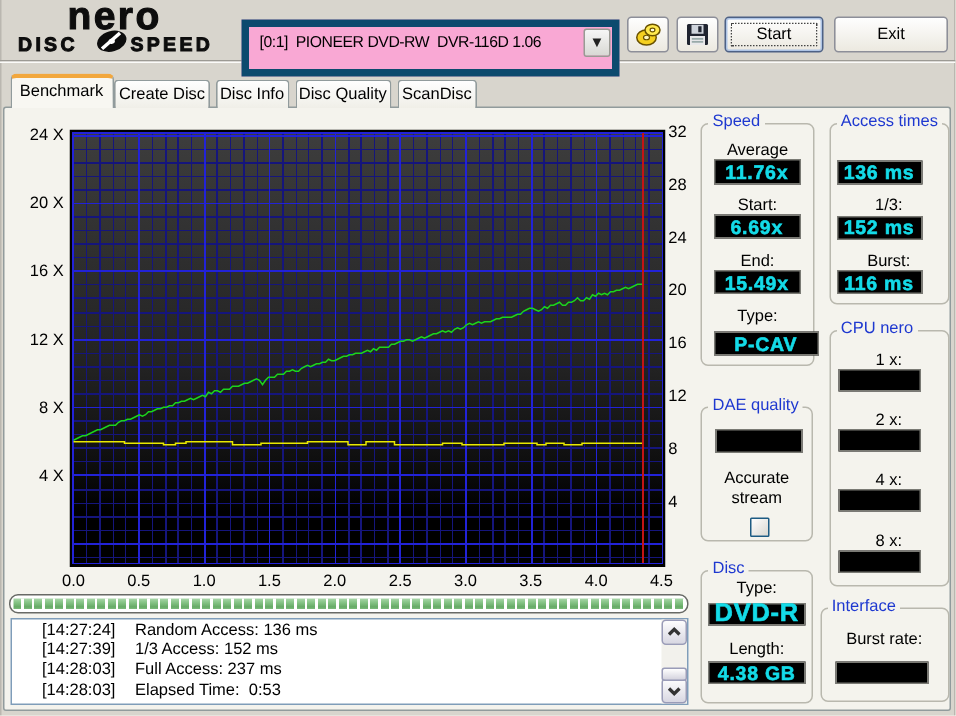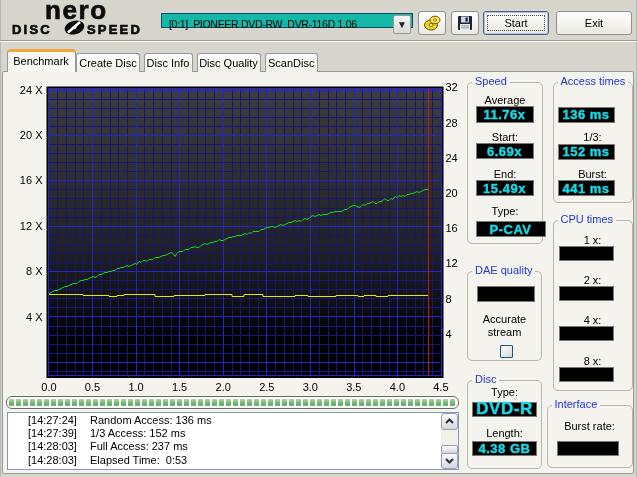--- a/index.html
+++ b/index.html
@@ -19,21 +19,21 @@
 <div class="abs" style="left:0;top:40px;width:637px;height:1px;background:#9c9a94"></div>
 <div class="abs" style="left:0;top:41px;width:637px;height:1px;background:#fbfbf9"></div>
 <div class="abs" style="left:45px;top:-5px;font-size:26px;font-weight:bold;color:#0d0d0d;letter-spacing:1.6px;-webkit-text-stroke:0.7px #0d0d0d">nero</div>
 <div class="abs" style="left:12px;top:22px;font-size:13px;font-weight:bold;color:#0d0d0d;letter-spacing:2.2px;-webkit-text-stroke:0.7px #0d0d0d">DISC</div>
 <svg class="abs" style="left:63px;top:20px" width="23" height="15" viewBox="0 0 23 15">
     <ellipse cx="11.5" cy="7.5" rx="10" ry="6.8" fill="#0d0d0d" transform="rotate(-16 11.5 7.5)"></ellipse>
     <path d="M5 12.5 L17 2" stroke="#fff" stroke-width="2.4"></path>
     <ellipse cx="11.5" cy="7.5" rx="2.1" ry="1.7" fill="#fff" transform="rotate(-16 11.5 7.5)"></ellipse>
   </svg>
 <div class="abs" style="left:87px;top:22px;font-size:13px;font-weight:bold;color:#0d0d0d;letter-spacing:2.2px;-webkit-text-stroke:0.7px #0d0d0d">SPEED</div>
-<div class="abs" style="left:161px;top:13px;width:252px;height:15px;background:#14b8a6;border:1px solid #0c4a6e">
+<div class="abs" style="left:161px;top:13px;width:252px;height:38px;background:#f9a8d4;border:5px solid #0c4a6e">
 <div style="position:absolute;left:7px;top:4px;font-size:10.5px;letter-spacing:-0.3px">[0:1]&nbsp;&nbsp;PIONEER DVD-RW&nbsp; DVR-116D 1.06</div>
 <div style="position:absolute;right:1px;top:1px;width:18px;height:19px;background:linear-gradient(#f6f6f6,#d8d8d4);border:1px solid #9a9a94;border-radius:2px;text-align:center;font-size:10px;color:#222;line-height:17px">▼</div>
   </div>
 <div class="btn" style="left:418px;top:11px;width:28px">
 <svg width="18" height="18" viewBox="0 0 18 18">
       <ellipse cx="8" cy="11" rx="6.5" ry="5" fill="#f5d020" stroke="#6a5200" stroke-width="1"></ellipse>
       <ellipse cx="8" cy="11" rx="2" ry="1.5" fill="#fff8c0" stroke="#6a5200" stroke-width="0.8"></ellipse>
       <ellipse cx="12" cy="6" rx="5" ry="3.8" fill="#ffe94e" stroke="#6a5200" stroke-width="1"></ellipse>
       <ellipse cx="12" cy="6" rx="1.6" ry="1.2" fill="#fffce0" stroke="#6a5200" stroke-width="0.8"></ellipse>
     </svg>
@@ -129,23 +129,23 @@
 <div class="lcd" style="left:475.5px;top:180px;width:58px;height:16px;font-size:13px;letter-spacing:0.5px">15.49x</div>
 <div class="lab" style="left:467px;top:204.5px;width:76px">Type:</div>
 <div class="lcd" style="left:475.5px;top:221px;width:70px;height:16px;font-size:13px;letter-spacing:0.5px">P-CAV</div>
 <div class="grp" style="left:552.5px;top:82px;width:80px;height:120.5px"></div>
 <div class="gtitle" style="left:557.5px;top:75px">Access times</div>
 <div class="lab" style="left:552.5px;top:109px;width:80px">Random:</div>
 <div class="lcd" style="left:557.5px;top:106.5px;width:57px;height:16px;font-size:13px;letter-spacing:0.5px">136 ms</div>
 <div class="lab" style="left:552.5px;top:131px;width:80px">1/3:</div>
 <div class="lcd" style="left:557.5px;top:143.5px;width:57px;height:16px;font-size:13px;letter-spacing:0.5px">152 ms</div>
 <div class="lab" style="left:552.5px;top:167.5px;width:80px">Burst:</div>
-<div class="lcd" style="left:557.5px;top:180px;width:57px;height:16px;font-size:13px;letter-spacing:0.5px">441 ms</div>
+<div class="lcd" style="left:557.5px;top:180px;width:57px;height:16px;font-size:13px;letter-spacing:0.5px">116 ms</div>
 <div class="grp" style="left:552.5px;top:219.5px;width:80px;height:171px"></div>
-<div class="gtitle" style="left:557.5px;top:212.5px">CPU times</div>
+<div class="gtitle" style="left:557.5px;top:212.5px">CPU nero</div>
 <div class="lab" style="left:552.5px;top:233.5px;width:80px">1 x:</div>
 <div class="lcd" style="left:558.5px;top:245.5px;width:55px;height:15px;font-size:13px;letter-spacing:0.5px"></div>
 <div class="lab" style="left:552.5px;top:273.5px;width:80px">2 x:</div>
 <div class="lcd" style="left:558.5px;top:285.5px;width:55px;height:15px;font-size:13px;letter-spacing:0.5px"></div>
 <div class="lab" style="left:552.5px;top:314px;width:80px">4 x:</div>
 <div class="lcd" style="left:558.5px;top:326px;width:55px;height:15px;font-size:13px;letter-spacing:0.5px"></div>
 <div class="lab" style="left:552.5px;top:354.5px;width:80px">8 x:</div>
 <div class="lcd" style="left:558.5px;top:366.5px;width:55px;height:15px;font-size:13px;letter-spacing:0.5px"></div>
 <div class="grp" style="left:467px;top:270.5px;width:75px;height:90px"></div>
 <div class="gtitle" style="left:472px;top:263.5px">DAE quality</div>

